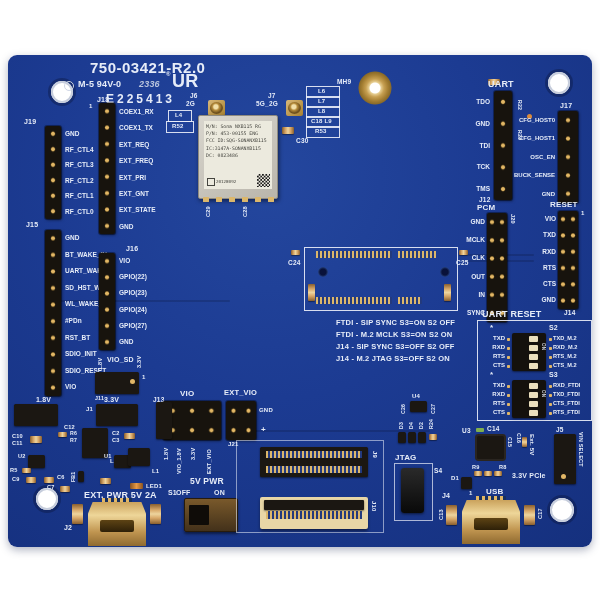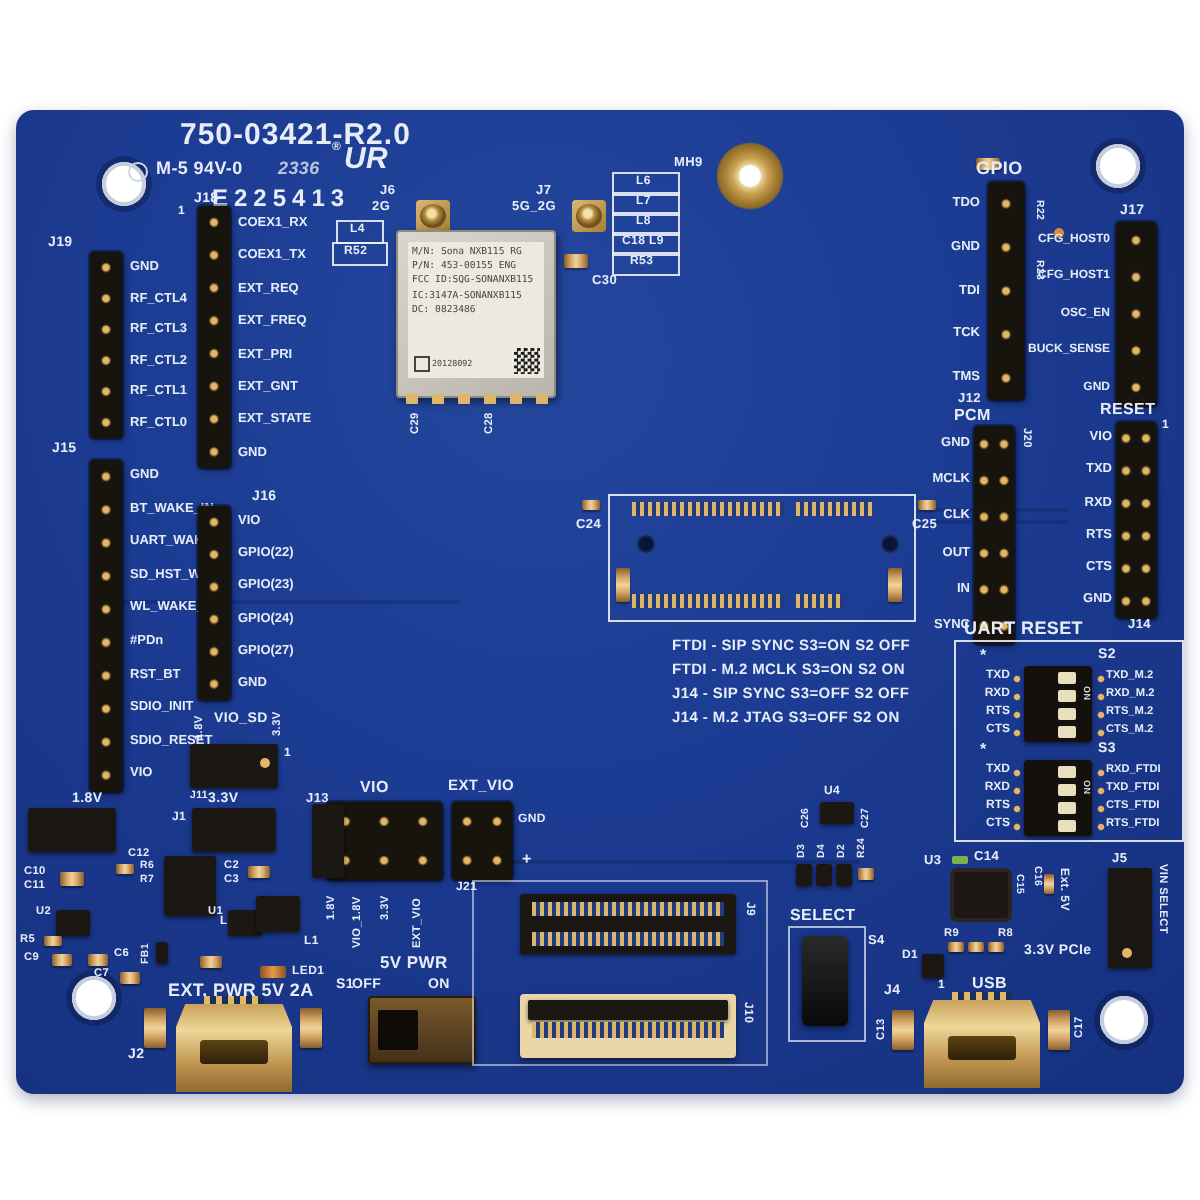--- a/index.html
+++ b/index.html
@@ -77,21 +77,21 @@
   <div class="hole" style="left:36px;top:488px;width:22px;height:22px"></div>
   <div class="hole" style="left:550px;top:498px;width:24px;height:24px"></div>
   <div class="mh" style="left:358px;top:71px;width:34px;height:34px"></div>
   <div class="sk s65" style="left:337px;top:78px">MH9</div>
 
   <div class="sk s15" style="left:90px;top:60px;letter-spacing:.5px">750-03421-R2.0</div>
   <div style="position:absolute;left:64px;top:81px;width:8px;height:8px;border:1.5px solid #cfd6e6;border-radius:50%"></div>
   <div class="sk s9" style="left:78px;top:80px">M-5 94V-0</div>
   <div class="sk s9 dim" style="left:139px;top:80px">2336</div>
   <div class="sk" style="left:166px;top:71px;font-size:6px">®</div>
-  <div class="sk" style="left:172px;top:72px;font-size:15px;font-style:italic">UR</div>
+  <div class="sk" style="left:172px;top:72px;font-size:18px;">UR</div>
   <div class="sk s12" style="left:106px;top:93px;letter-spacing:3px">E225413</div>
 
   <div class="sk" style="left:97px;top:96px">J18</div>
   <div class="sk s6" style="left:89px;top:103px">1</div>
   <div class="hdr" style="left:99px;top:103px;width:16px;height:131px;background-size:100% 16.4px"></div>
   <div class="lcol" style="left:119px;top:104px">
     <span class="s65" style="height:16.4px;line-height:16.4px">COEX1_RX</span>
     <span class="s65" style="height:16.4px;line-height:16.4px">COEX1_TX</span>
     <span class="s65" style="height:16.4px;line-height:16.4px">EXT_REQ</span>
     <span class="s65" style="height:16.4px;line-height:16.4px">EXT_FREQ</span>
@@ -211,21 +211,21 @@
   <div class="cap" style="left:291px;top:250px;width:9px;height:5px"></div>
   <div class="sk s65" style="left:288px;top:259px">C24</div>
   <div class="cap" style="left:459px;top:250px;width:9px;height:5px"></div>
   <div class="sk s65" style="left:456px;top:259px">C25</div>
 
   <div class="sk s75" style="left:336px;top:319px">FTDI - SIP SYNC S3=ON S2 OFF</div>
   <div class="sk s75" style="left:336px;top:331px">FTDI - M.2 MCLK S3=ON S2 ON</div>
   <div class="sk s75" style="left:336px;top:343px">J14 - SIP SYNC S3=OFF S2 OFF</div>
   <div class="sk s75" style="left:336px;top:355px">J14 - M.2 JTAG S3=OFF S2 ON</div>
 
-  <div class="sk s9" style="left:488px;top:80px">GPIO</div>
+  <div class="sk s9" style="left:488px;top:80px">UART</div>
   <div class="hdr" style="left:494px;top:91px;width:18px;height:109px;background-size:100% 21.8px"></div>
   <div class="lcol ra" style="left:444px;top:91px;width:46px">
     <span class="s65" style="height:21.8px;line-height:21.8px">TDO</span>
     <span class="s65" style="height:21.8px;line-height:21.8px">GND</span>
     <span class="s65" style="height:21.8px;line-height:21.8px">TDI</span>
     <span class="s65" style="height:21.8px;line-height:21.8px">TCK</span>
     <span class="s65" style="height:21.8px;line-height:21.8px">TMS</span>
   </div>
   <div class="sk s5 vtd" style="left:516px;top:100px;height:16px">R22</div>
   <div class="sk s5 vtd" style="left:516px;top:130px;height:16px">R23</div>
@@ -397,21 +397,21 @@
   <div class="sk s5 vt" style="left:431px;top:400px;height:14px">C27</div>
   <div class="sk s5 vt" style="left:399px;top:417px;height:12px">D3</div>
   <div class="sk s5 vt" style="left:409px;top:417px;height:12px">D4</div>
   <div class="sk s5 vt" style="left:419px;top:417px;height:12px">D2</div>
   <div class="sk s5 vt" style="left:429px;top:417px;height:12px">R24</div>
   <div class="chip" style="left:398px;top:432px;width:8px;height:11px"></div>
   <div class="chip" style="left:408px;top:432px;width:8px;height:11px"></div>
   <div class="chip" style="left:418px;top:432px;width:8px;height:11px"></div>
   <div class="cap" style="left:429px;top:434px;width:8px;height:6px"></div>
 
-  <div class="sk s8" style="left:395px;top:454px">SELECT</div>
+  <div class="sk s8" style="left:395px;top:454px">JTAG</div>
   <div class="box" style="left:394px;top:463px;width:37px;height:56px;border-color:rgba(236,240,250,.7)"></div>
   <div class="btn" style="left:401px;top:468px;width:23px;height:45px"></div>
   <div class="sk s65" style="left:434px;top:467px">S4</div>
 
   <div class="sk s65" style="left:462px;top:427px">U3</div>
   <div style="position:absolute;left:476px;top:428px;width:8px;height:4px;background:#7fae4e;border-radius:1px"></div>
   <div class="sk s65" style="left:487px;top:425px">C14</div>
   <div class="chip" style="left:477px;top:436px;width:27px;height:23px;box-shadow:0 0 0 2px #2a2520"></div>
   <div class="sk s5 vtd" style="left:506px;top:437px;height:14px">C15</div>
   <div class="sk s5 vtd" style="left:515px;top:433px;height:14px">C16</div>

